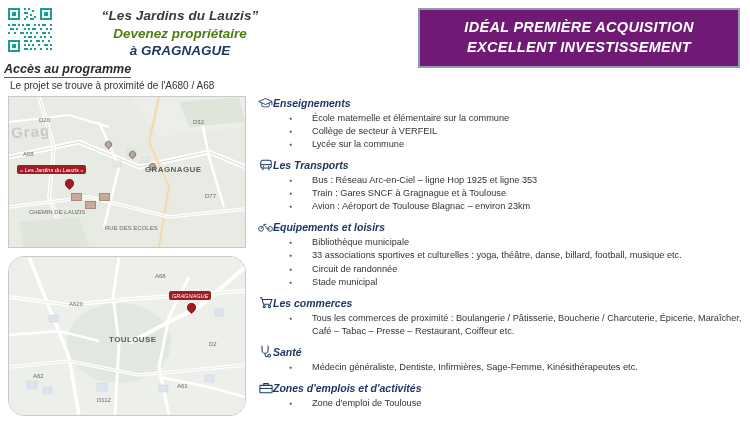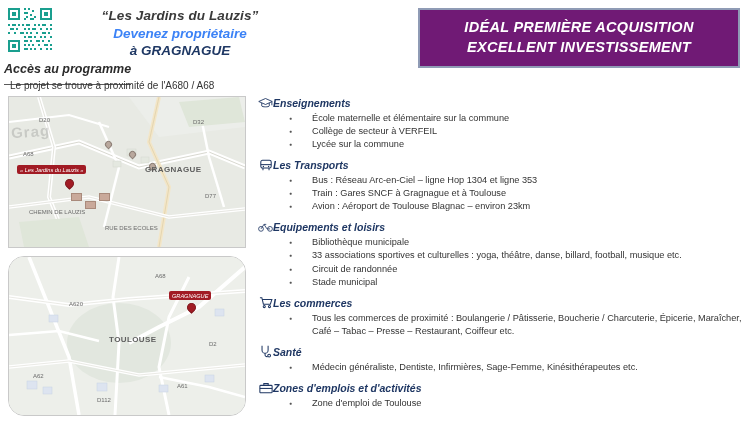--- a/index.html
+++ b/index.html
@@ -38,21 +38,21 @@
     font-weight: bold;
     font-style: italic;
     letter-spacing: .1px;
     color: #3a3a3a;
     line-height: 1.25;
   }
   .header-titles .t2 {
     font-size: 13.5px;
     font-weight: bold;
     font-style: italic;
-    color: #3b82f6;
+    color: #4d7c0f;
     line-height: 1.25;
     margin-top: 1px;
   }
   .header-titles .t3 {
     font-size: 13.5px;
     font-weight: bold;
     font-style: italic;
     color: #1f3864;
     line-height: 1.25;
   }
@@ -84,21 +84,21 @@
     position: absolute;
     left: 4px; top: 62px;
     font-size: 12.5px;
     font-weight: bold;
     font-style: italic;
     color: #2b2b2b;
   }
   .access-title .ul {
     display: inline-block;
     border-bottom: 1px solid #5a5a5a;
-    padding-bottom: 8px;
+    padding-bottom: 1px;
   }
   .access-sub {
     position: absolute;
     left: 10px; top: 80px;
     font-size: 10px;
     color: #333333;
   }
 
   
   .map {
@@ -428,21 +428,21 @@
             <path d="M2 6.5 L14 6.5"></path>
             <path d="M4.5 10.5 L4.5 13"></path>
             <path d="M11.5 10.5 L11.5 13"></path>
             <circle cx="5" cy="8.6" r="0.8" fill="#1f3763" stroke="none"></circle>
             <circle cx="11" cy="8.6" r="0.8" fill="#1f3763" stroke="none"></circle>
           </svg>
         </span>
         <span class="sec-title">Les Transports</span>
       </div>
       <ul class="items">
-        <li>Bus : Réseau Arc-en-Ciel – ligne Hop 1304 et ligne 353</li>
+        <li>Bus : Réseau Arc-en-Ciel – ligne Hop 1925 et ligne 353</li>
         <li>Train : Gares SNCF à Gragnague et à Toulouse</li>
         <li>Avion : Aéroport de Toulouse Blagnac – environ 23km</li>
       </ul>
     </div>
 
     <div class="section">
       <div class="sec-head">
         <span class="sec-icon">
           <svg width="16" height="12" viewBox="0 0 20 13" fill="none" stroke="#1f3763" stroke-width="1.1">
             <circle cx="4" cy="9" r="3.2"></circle>

